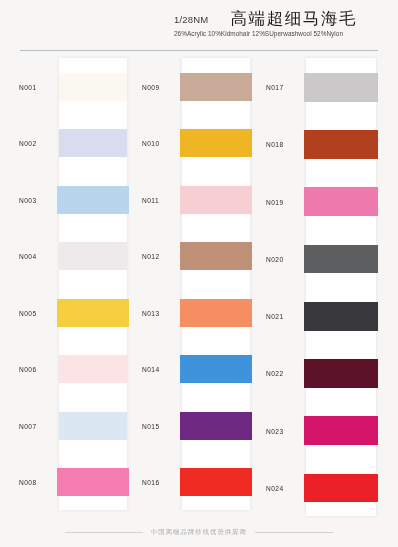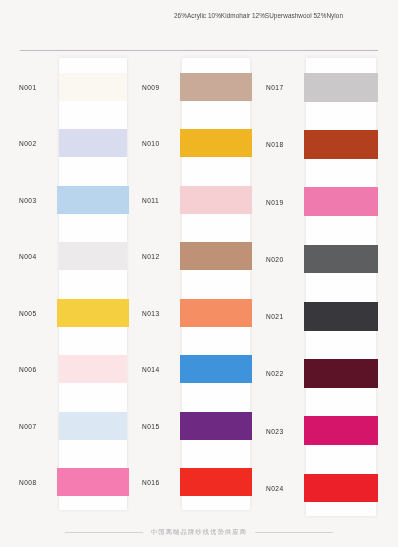--- a/index.html
+++ b/index.html
@@ -136,20 +136,24 @@
     color: #a8a8ac;
     letter-spacing: 1.1px;
     white-space: nowrap;
   }
 </style>
 </head>
 <body>
 
 <div class="header">
   <div class="hdr-inner">
+    <div class="hdr-row">
+      <span class="hdr-code">1/28NM</span>
+      <span class="hdr-title">高端超细马海毛</span>
+    </div>
     <div class="hdr-comp">26%Acrylic 10%Kidmohair 12%SUperwashwool 52%Nylon</div>
   </div>
 </div>
 <div class="hdr-rule"></div>
 
 <div class="board">
 
   <div class="column col-1">
     <div class="card">
       <div class="swatch-list">

